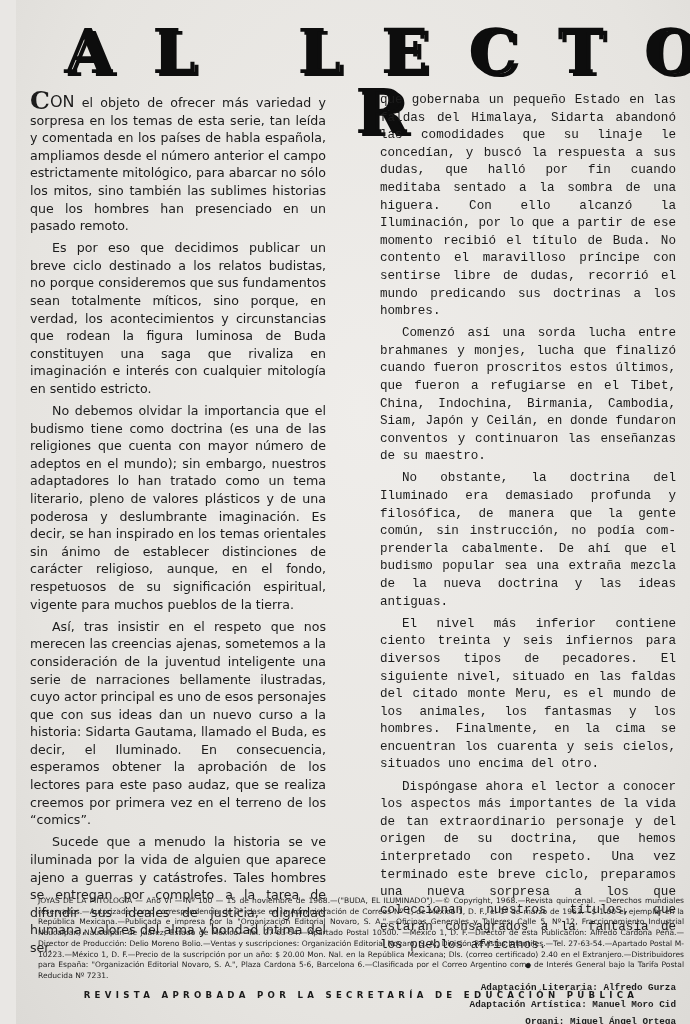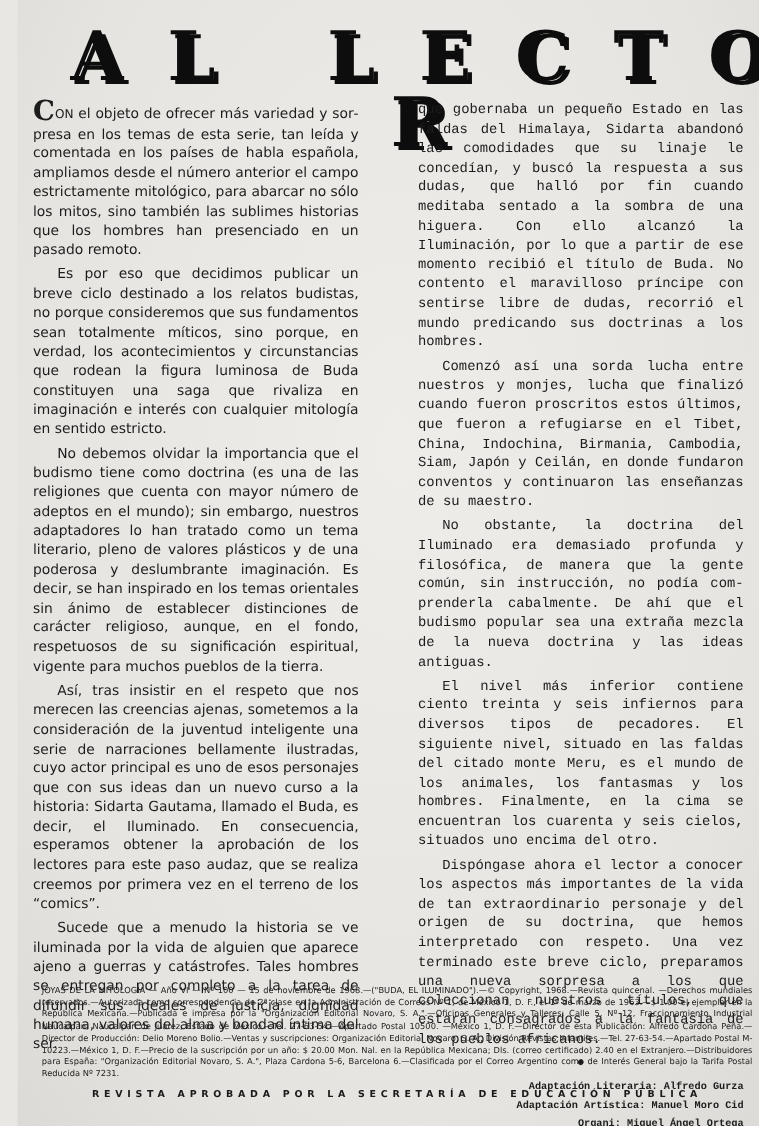--- a/index.html
+++ b/index.html
@@ -39,21 +39,21 @@
   .col.right { left: 364px; width: 296px; font-family: Liberation Mono, monospace; }
   .col p { margin: 0 0 4.5px 0; text-indent: 22px; }
   .col p.first { text-indent: 0; }
   .col p.noindent { text-indent: 0; }
   .dropcap {
     font-family: "DejaVu Serif", serif;
     font-size: 25px; font-weight: bold;
     line-height: 17px;
     vertical-align: -2px;
   }
-  .smallcaps { font-size: 11px; }
+  .smallcaps { font-size: 16px; }
   .bullet {
     text-align: center; margin: 6px 0 8px; font-size: 12px; line-height: 10px;
   }
   .credits {
     text-align: right;
     font-weight: bold;
     font-size: 9.3px;
     line-height: 17px;
     padding-left: 10px;
   }
@@ -85,21 +85,21 @@
   <div class="col left">
     <p class="first"><span class="dropcap">C</span><span class="smallcaps">ON</span><span> el objeto de ofrecer más variedad y sor­presa en los temas de esta serie, tan leída y co­mentada en los países de habla española, amplia­mos desde el número anterior el campo estricta­mente mitológico, para abarcar no sólo los mitos, sino también las sublimes historias que los hom­bres han presenciado en un pasado remoto.</span></p>
     <p>Es por eso que decidimos publicar un breve ciclo destinado a los relatos budistas, no porque consideremos que sus fundamentos sean total­mente míticos, sino porque, en verdad, los acon­tecimientos y circunstancias que rodean la figura luminosa de Buda constituyen una saga que riva­liza en imaginación e interés con cualquier mito­logía en sentido estricto.</p>
     <p>No debemos olvidar la importancia que el bu­dismo tiene como doctrina (es una de las religio­nes que cuenta con mayor número de adeptos en el mundo); sin embargo, nuestros adaptadores lo han tratado como un tema literario, pleno de va­lores plásticos y de una poderosa y deslumbran­te imaginación. Es decir, se han inspirado en los temas orientales sin ánimo de establecer distin­ciones de carácter religioso, aunque, en el fondo, respetuosos de su significación espiritual, vigen­te para muchos pueblos de la tierra.</p>
     <p>Así, tras insistir en el respeto que nos merecen las creencias ajenas, sometemos a la considera­ción de la juventud inteligente una serie de narra­ciones bellamente ilustradas, cuyo actor principal es uno de esos personajes que con sus ideas dan un nuevo curso a la historia: Sidarta Gauta­ma, llamado el Buda, es decir, el Iluminado. En consecuencia, esperamos obtener la aprobación de los lectores para este paso audaz, que se rea­liza creemos por primera vez en el terreno de los “comics”.</p>
     <p>Sucede que a menudo la historia se ve ilumi­nada por la vida de alguien que aparece ajeno a guerras y catástrofes. Tales hombres se entregan por completo a la tarea de difundir sus ideales de justicia, dignidad humana, valores del alma y bondad íntima del ser.</p>
   </div>
 
   <div class="col right">
     <p class="noindent">que gobernaba un pequeño Estado en las faldas del Himalaya, Sidarta abandonó las comodidades que su linaje le concedían, y buscó la respuesta a sus dudas, que halló por fin cuando meditaba sentado a la sombra de una higuera. Con ello al­canzó la Iluminación, por lo que a partir de ese momento recibió el título de Buda. No contento el maravilloso príncipe con sentirse libre de du­das, recorrió el mundo predicando sus doctrinas a los hombres.</p>
-    <p>Comenzó así una sorda lucha entre nuestros y monjes, lucha que finalizó cuando fueron pros­critos estos últimos, que fueron a refugiarse en el Tibet, China, Indochina, Birmania, Cambodia, Siam, Japón y Ceilán, en donde fundaron con­ventos y continuaron las enseñanzas de su maes­tro.</p>
+    <p>Comenzó así una sorda lucha entre brahmanes y monjes, lucha que finalizó cuando fueron pros­critos estos últimos, que fueron a refugiarse en el Tibet, China, Indochina, Birmania, Cambodia, Siam, Japón y Ceilán, en donde fundaron con­ventos y continuaron las enseñanzas de su maes­tro.</p>
     <p>No obstante, la doctrina del Iluminado era demasiado profunda y filosófica, de manera que la gente común, sin instrucción, no podía com­prenderla cabalmente. De ahí que el budismo popular sea una extraña mezcla de la nueva doc­trina y las ideas antiguas.</p>
     <p>El nivel más inferior contiene ciento treinta y seis infiernos para diversos tipos de pecadores. El siguiente nivel, situado en las faldas del citado monte Meru, es el mundo de los animales, los fantasmas y los hombres. Finalmente, en la cima se encuentran los cuarenta y seis cielos, situados uno encima del otro.</p>
     <p>Dispóngase ahora el lector a conocer los as­pectos más importantes de la vida de tan extra­ordinario personaje y del origen de su doctrina, que hemos interpretado con respeto. Una vez terminado este breve ciclo, preparamos una nueva sorpresa a los que coleccionan nuestros títulos, que estarán consagrados a la fantasía de los pue­blos africanos.</p>
     <div class="bullet">●</div>
     <div class="credits">
       <span class="credit-line">Adaptación Literaria: Alfredo Gurza</span>
       <span class="credit-line">Adaptación Artística: Manuel Moro Cid</span>
       <span class="credit-line">Organi: Miguel Ángel Ortega</span>
     </div>
   </div>

